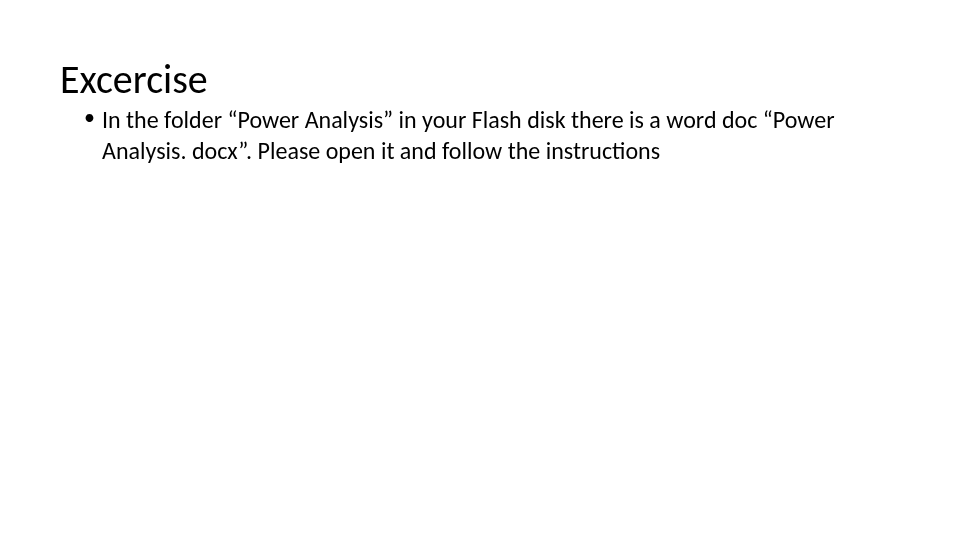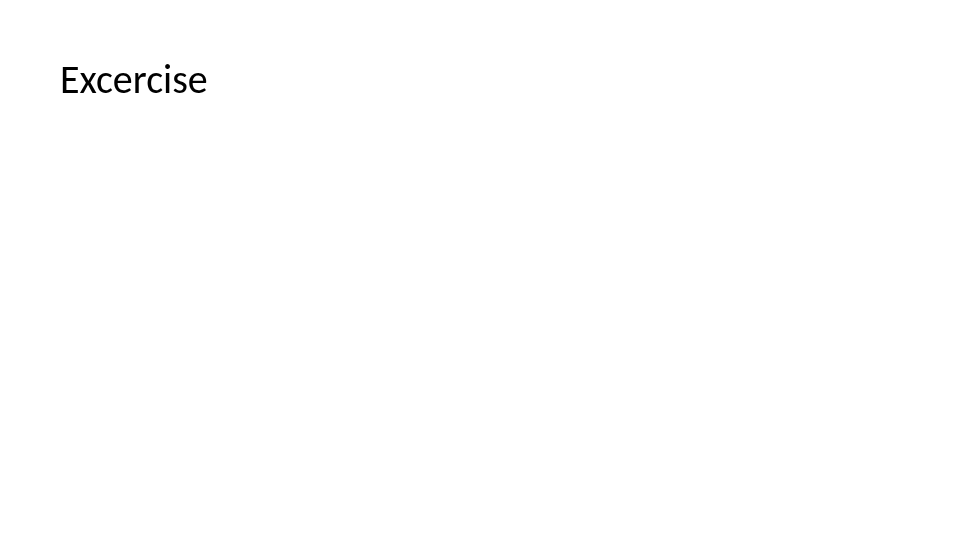--- a/index.html
+++ b/index.html
@@ -43,13 +43,16 @@
       left: 0;
       top: 0;
       font-size: 22px;
     }
   </style>
 </head>
 <body>
 
 <div class="slide">
   <h1 class="title">Excercise</h1>
+  <ul class="bullet-list">
+    <li class="bullet-item">In the folder “Power Analysis” in your Flash disk there is a word doc “Power Analysis. docx”. Please open it and follow the instructions</li>
+  </ul>
 </div>
 
 </body></html>

